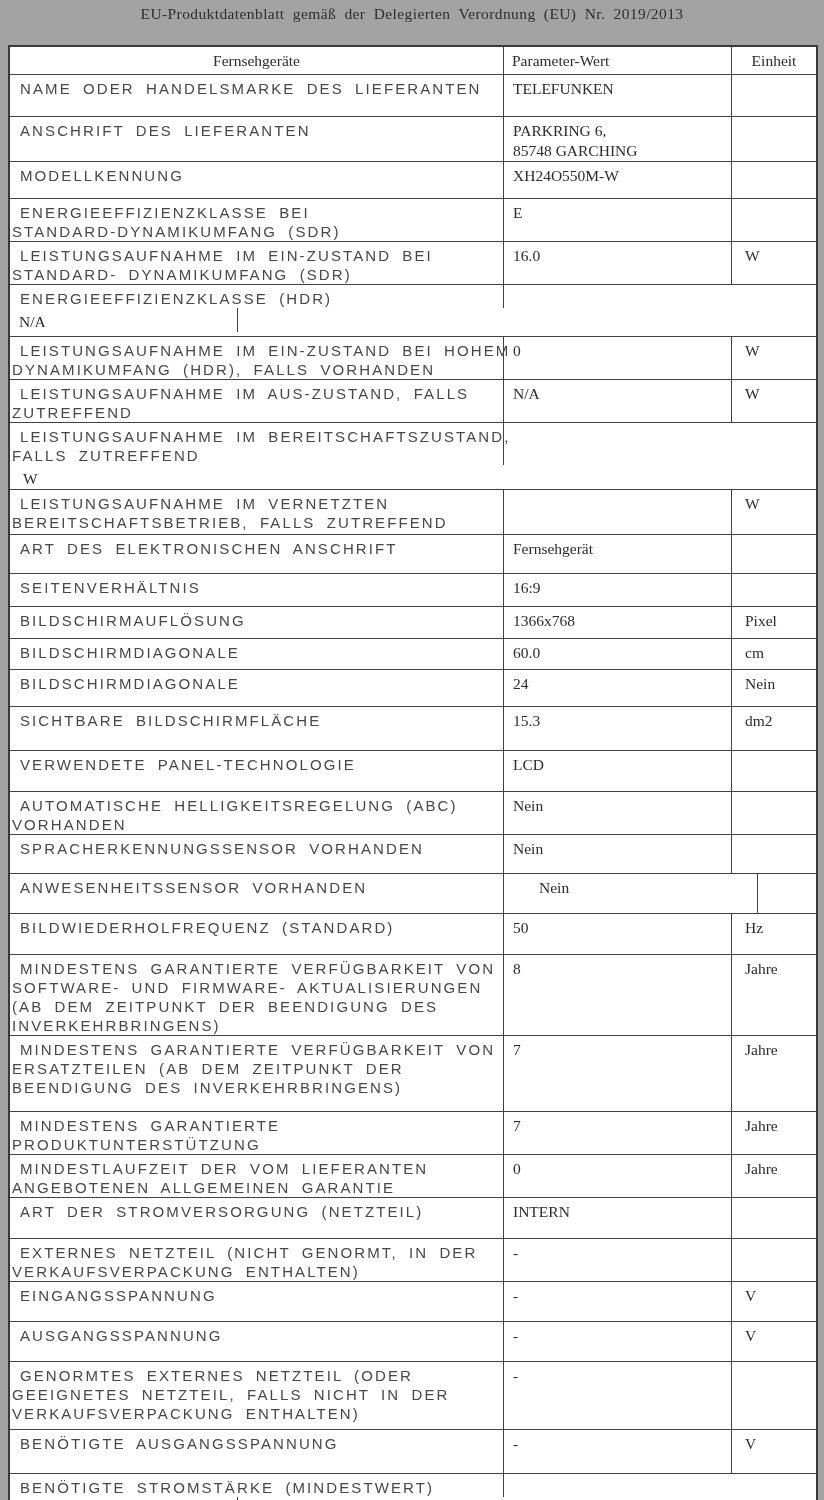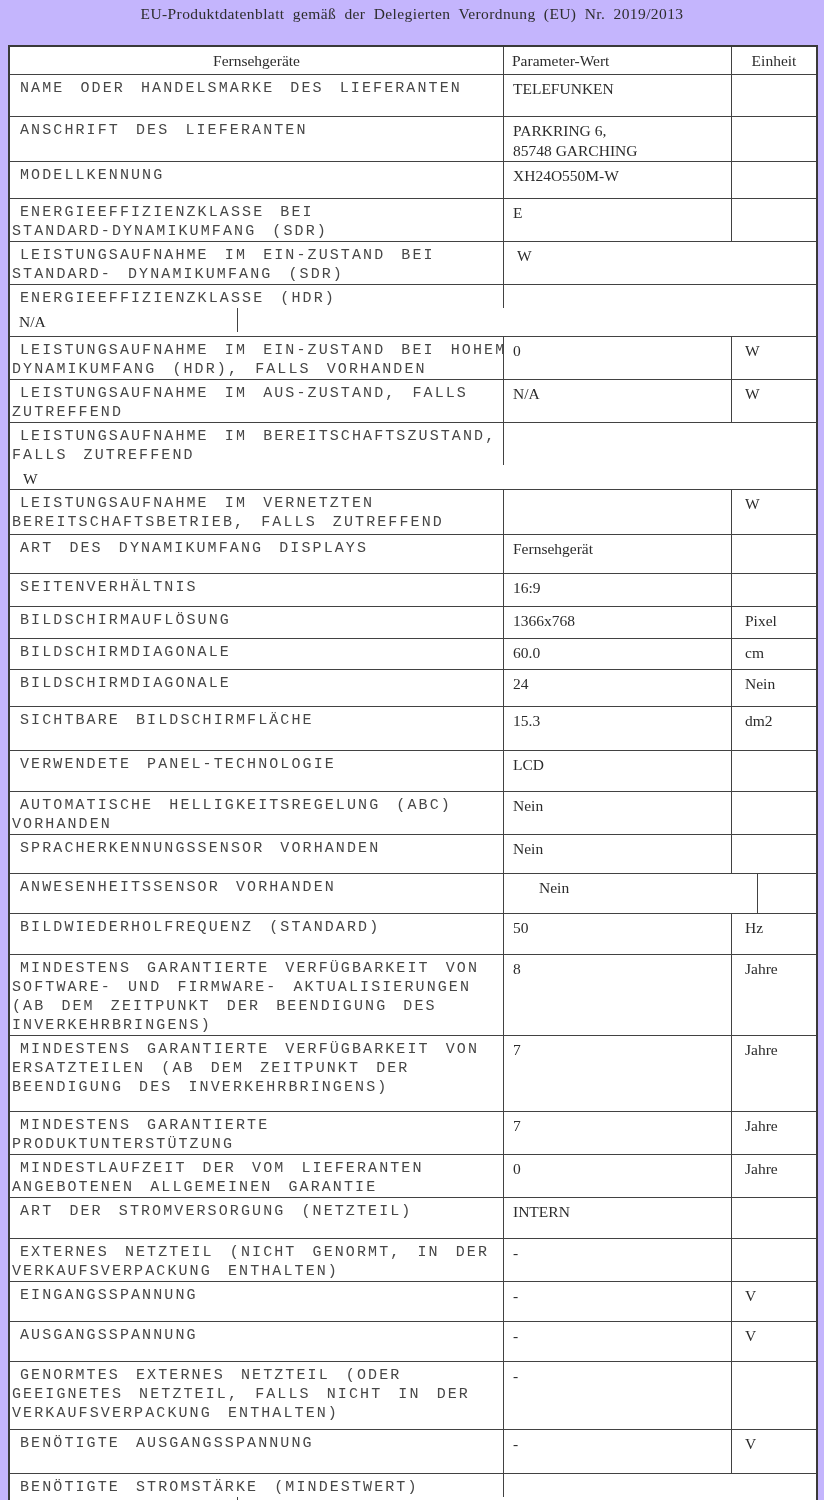--- a/index.html
+++ b/index.html
@@ -4,21 +4,21 @@
 <style>
   html, body {
     margin: 0;
     padding: 0;
     background: #ffffff;
   }
   #page {
     position: relative;
     width: 824px;
     height: 1500px;
-    background: #c4b5fd;
+    background: #a3a3a3;
     overflow: hidden;
     font-family: "Liberation Serif", serif;
     color: #2e2e2e;
   }
   #doc-title {
     position: absolute;
     top: 5px;
     left: 0;
     width: 100%;
     text-align: center;
@@ -70,21 +70,21 @@
     font-size: 15.5px;
     color: #2d2d2d;
     padding-top: 4px;
     line-height: 20px;
   }
   .hdr.c1 { text-align: center; }
   .hdr.c2 { padding-left: 8px; }
   .hdr.c3 { text-align: center; }
   
   .param-label {
-    font-family: Liberation Mono, monospace;
+    font-family: Liberation Sans, sans-serif;
     font-size: 15px;
     letter-spacing: 2.1px;
     word-spacing: 5px;
     line-height: 19px;
     color: #474747;
     padding-top: 4px;
     padding-left: 2px;
     text-indent: 8px;
     white-space: pre;
   }
@@ -139,20 +139,21 @@
       </div>
       <div class="row" style="min-height: 41px;">
         <div class="cell c1 param-label">ENERGIEEFFIZIENZKLASSE BEI
 STANDARD-DYNAMIKUMFANG (SDR)</div>
         <div class="cell c2 param-value">E</div>
         <div class="cell c3 param-unit"></div>
       </div>
       <div class="row" style="min-height: 41px;">
         <div class="cell c1 param-label">LEISTUNGSAUFNAHME IM EIN-ZUSTAND BEI
 STANDARD- DYNAMIKUMFANG (SDR)</div>
+        <div class="cell c2 param-value">16.0</div>
         <div class="cell c3 param-unit">W</div>
       </div>
       <div class="row" style="min-height: 42px; flex-direction: column;">
         <div class="cell c1 param-label">ENERGIEEFFIZIENZKLASSE (HDR)</div>
         <div class="cell c2 param-value">N/A</div>
         <div class="cell c3 param-unit"></div>
       </div>
       <div class="row" style="min-height: 41px;">
         <div class="cell c1 param-label">LEISTUNGSAUFNAHME IM EIN-ZUSTAND BEI HOHEM
 DYNAMIKUMFANG (HDR), FALLS VORHANDEN</div>
@@ -170,21 +171,21 @@
 FALLS ZUTREFFEND</div>
         <div class="cell c3 param-unit">W</div>
       </div>
       <div class="row" style="min-height: 45px;">
         <div class="cell c1 param-label">LEISTUNGSAUFNAHME IM VERNETZTEN
 BEREITSCHAFTSBETRIEB, FALLS ZUTREFFEND</div>
         <div class="cell c2 param-value"></div>
         <div class="cell c3 param-unit">W</div>
       </div>
       <div class="row" style="min-height: 39px;">
-        <div class="cell c1 param-label">ART DES DYNAMIKUMFANG DISPLAYS</div>
+        <div class="cell c1 param-label">ART DES ELEKTRONISCHEN ANSCHRIFT</div>
         <div class="cell c2 param-value">Fernsehgerät</div>
         <div class="cell c3 param-unit"></div>
       </div>
       <div class="row" style="min-height: 33px;">
         <div class="cell c1 param-label">SEITENVERHÄLTNIS</div>
         <div class="cell c2 param-value">16:9</div>
         <div class="cell c3 param-unit"></div>
       </div>
       <div class="row" style="min-height: 32px;">
         <div class="cell c1 param-label">BILDSCHIRMAUFLÖSUNG</div>

